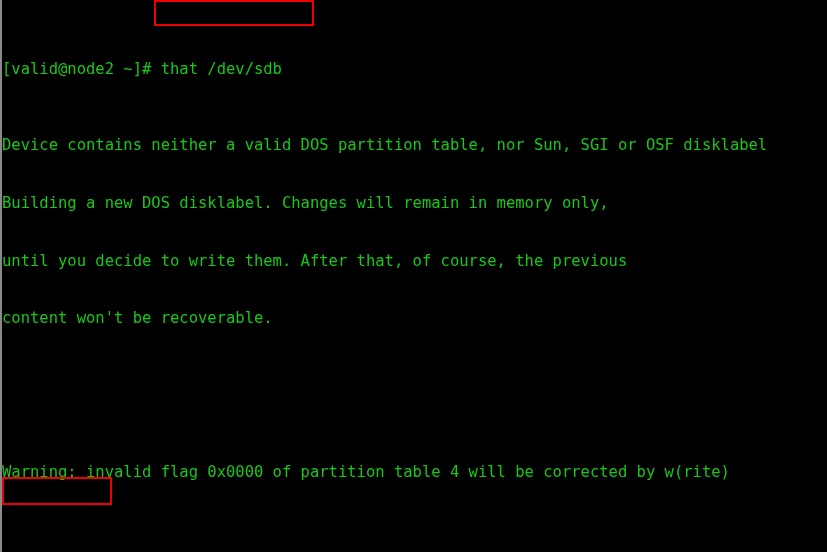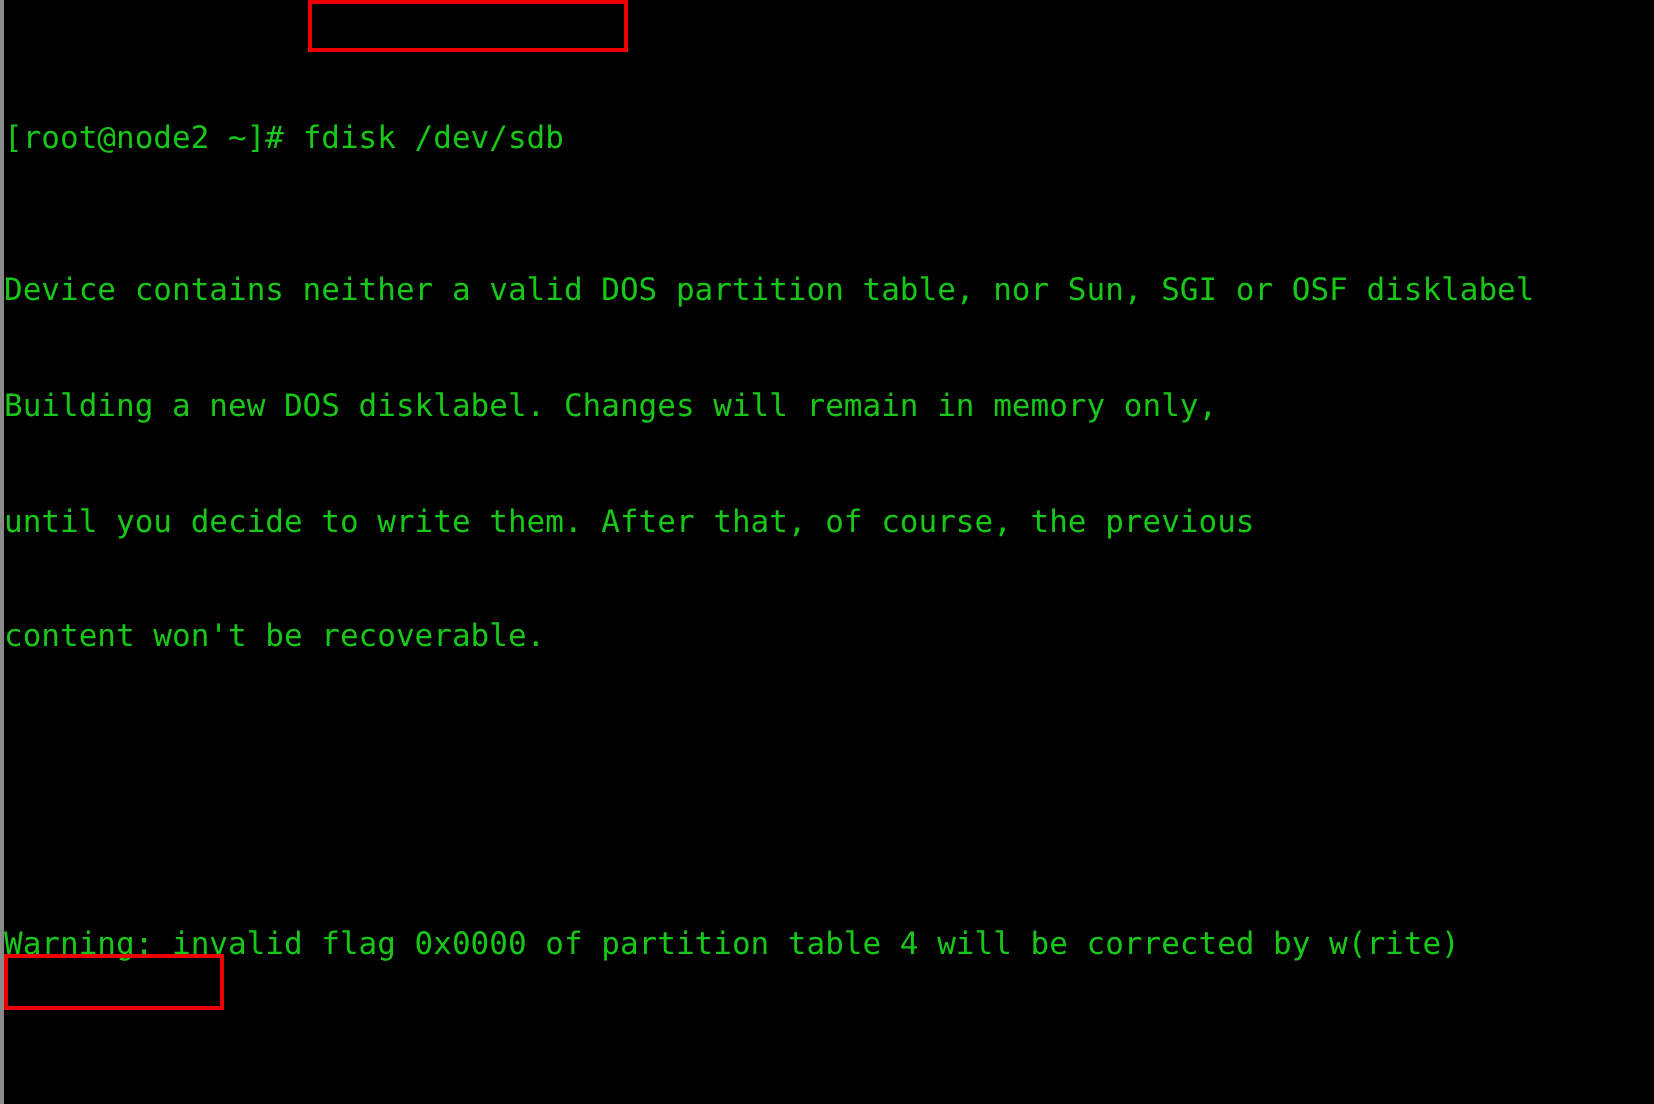--- a/index.html
+++ b/index.html
@@ -55,21 +55,21 @@
     width: 110px;
     height: 28px;
   }
 </style>
 </head>
 <body>
 
 <div id="terminal">
   <div class="screen">
 
-    <div class="line"><span>[root@node2 ~]# </span><span>fdisk /dev/sdb</span></div>
+    <div class="line"><span>[valid@node2 ~]# </span><span>that /dev/sdb</span></div>
 
     <div class="line">Device contains neither a valid DOS partition table, nor Sun, SGI or OSF disklabel</div>
     <div class="line">Building a new DOS disklabel. Changes will remain in memory only,</div>
     <div class="line">until you decide to write them. After that, of course, the previous</div>
     <div class="line">content won't be recoverable.</div>
 
     <div class="line gap"></div>
 
     <div class="line">Warning: invalid flag 0x0000 of partition table 4 will be corrected by w(rite)</div>
 

